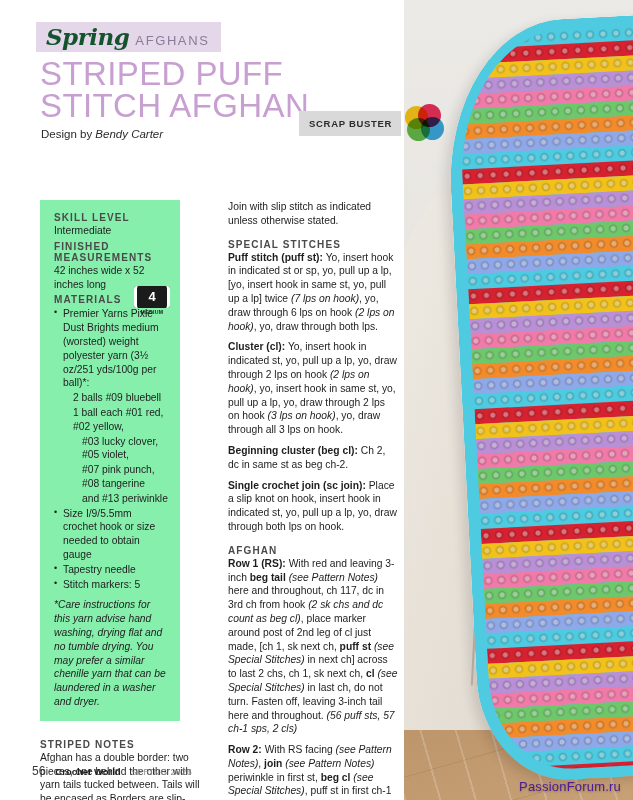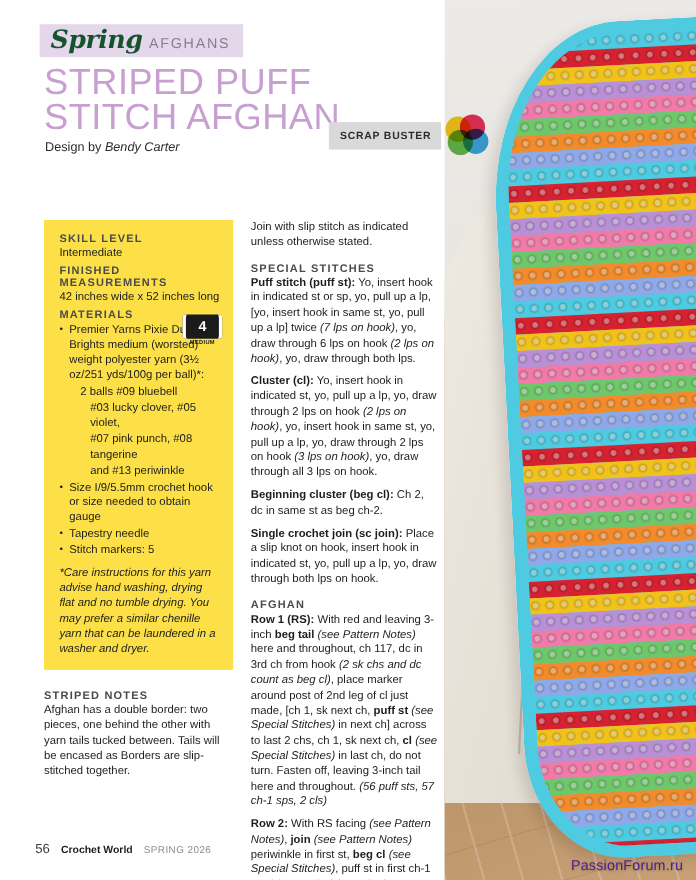--- a/index.html
+++ b/index.html
@@ -115,21 +115,21 @@
   .intro {
     position: absolute; left: 40px; top: 147px; width: 340px;
     font-size: 14.5px; line-height: 1.38; color: #8a8a8a; font-weight: 300;
   }
 
   
   .col-left  { position: absolute; left: 40px;  top: 200px; width: 172px; }
   .col-right { position: absolute; left: 228px; top: 200px; width: 170px; }
 
   .graybox {
-    background: #fde047; padding: 12px 12px 12px 14px; width: 172px;
+    background: #86efac; padding: 12px 12px 12px 14px; width: 140px;
   }
   h3.sec {
     font-size: 10px; font-weight: 700; letter-spacing: 1.1px;
     color: #4a4a4a; margin: 0 0 1px 0;
   }
   h3.sec.tight { margin-top: 3px; }
   .col-left p, .col-right p { font-size: 10.3px; line-height: 1.34; color: #1d1d1d; }
   .col-right p + p { margin-top: 7px; }
   ul.mat { list-style: none; margin: 2px 0 0 0; }
   ul.mat > li {
@@ -272,20 +272,21 @@
       <h3 class="sec">SKILL LEVEL</h3>
       <p>Intermediate</p>
 
       <h3 class="sec tight">FINISHED MEASUREMENTS</h3>
       <p>42 inches wide x 52 inches long</p>
 
       <h3 class="sec tight">MATERIALS</h3>
       <ul class="mat" id="materials-list">
           <li>Premier Yarns Pixie Dust Brights medium (worsted) weight polyester yarn (3½ oz/251 yds/100g per ball)*:</li>
           <li class="indent1">2 balls #09 bluebell</li>
+          <li class="indent1">1 ball each #01 red, #02 yellow,</li>
           <li class="indent2">#03 lucky clover, #05 violet,</li>
           <li class="indent2">#07 pink punch, #08 tangerine</li>
           <li class="indent2">and #13 periwinkle</li>
           <li>Size I/9/5.5mm crochet hook or size needed to obtain gauge</li>
           <li>Tapestry needle</li>
           <li>Stitch markers: 5</li>
         </ul>
 
       <div class="yarnwt">
         <div class="skein">4</div>

